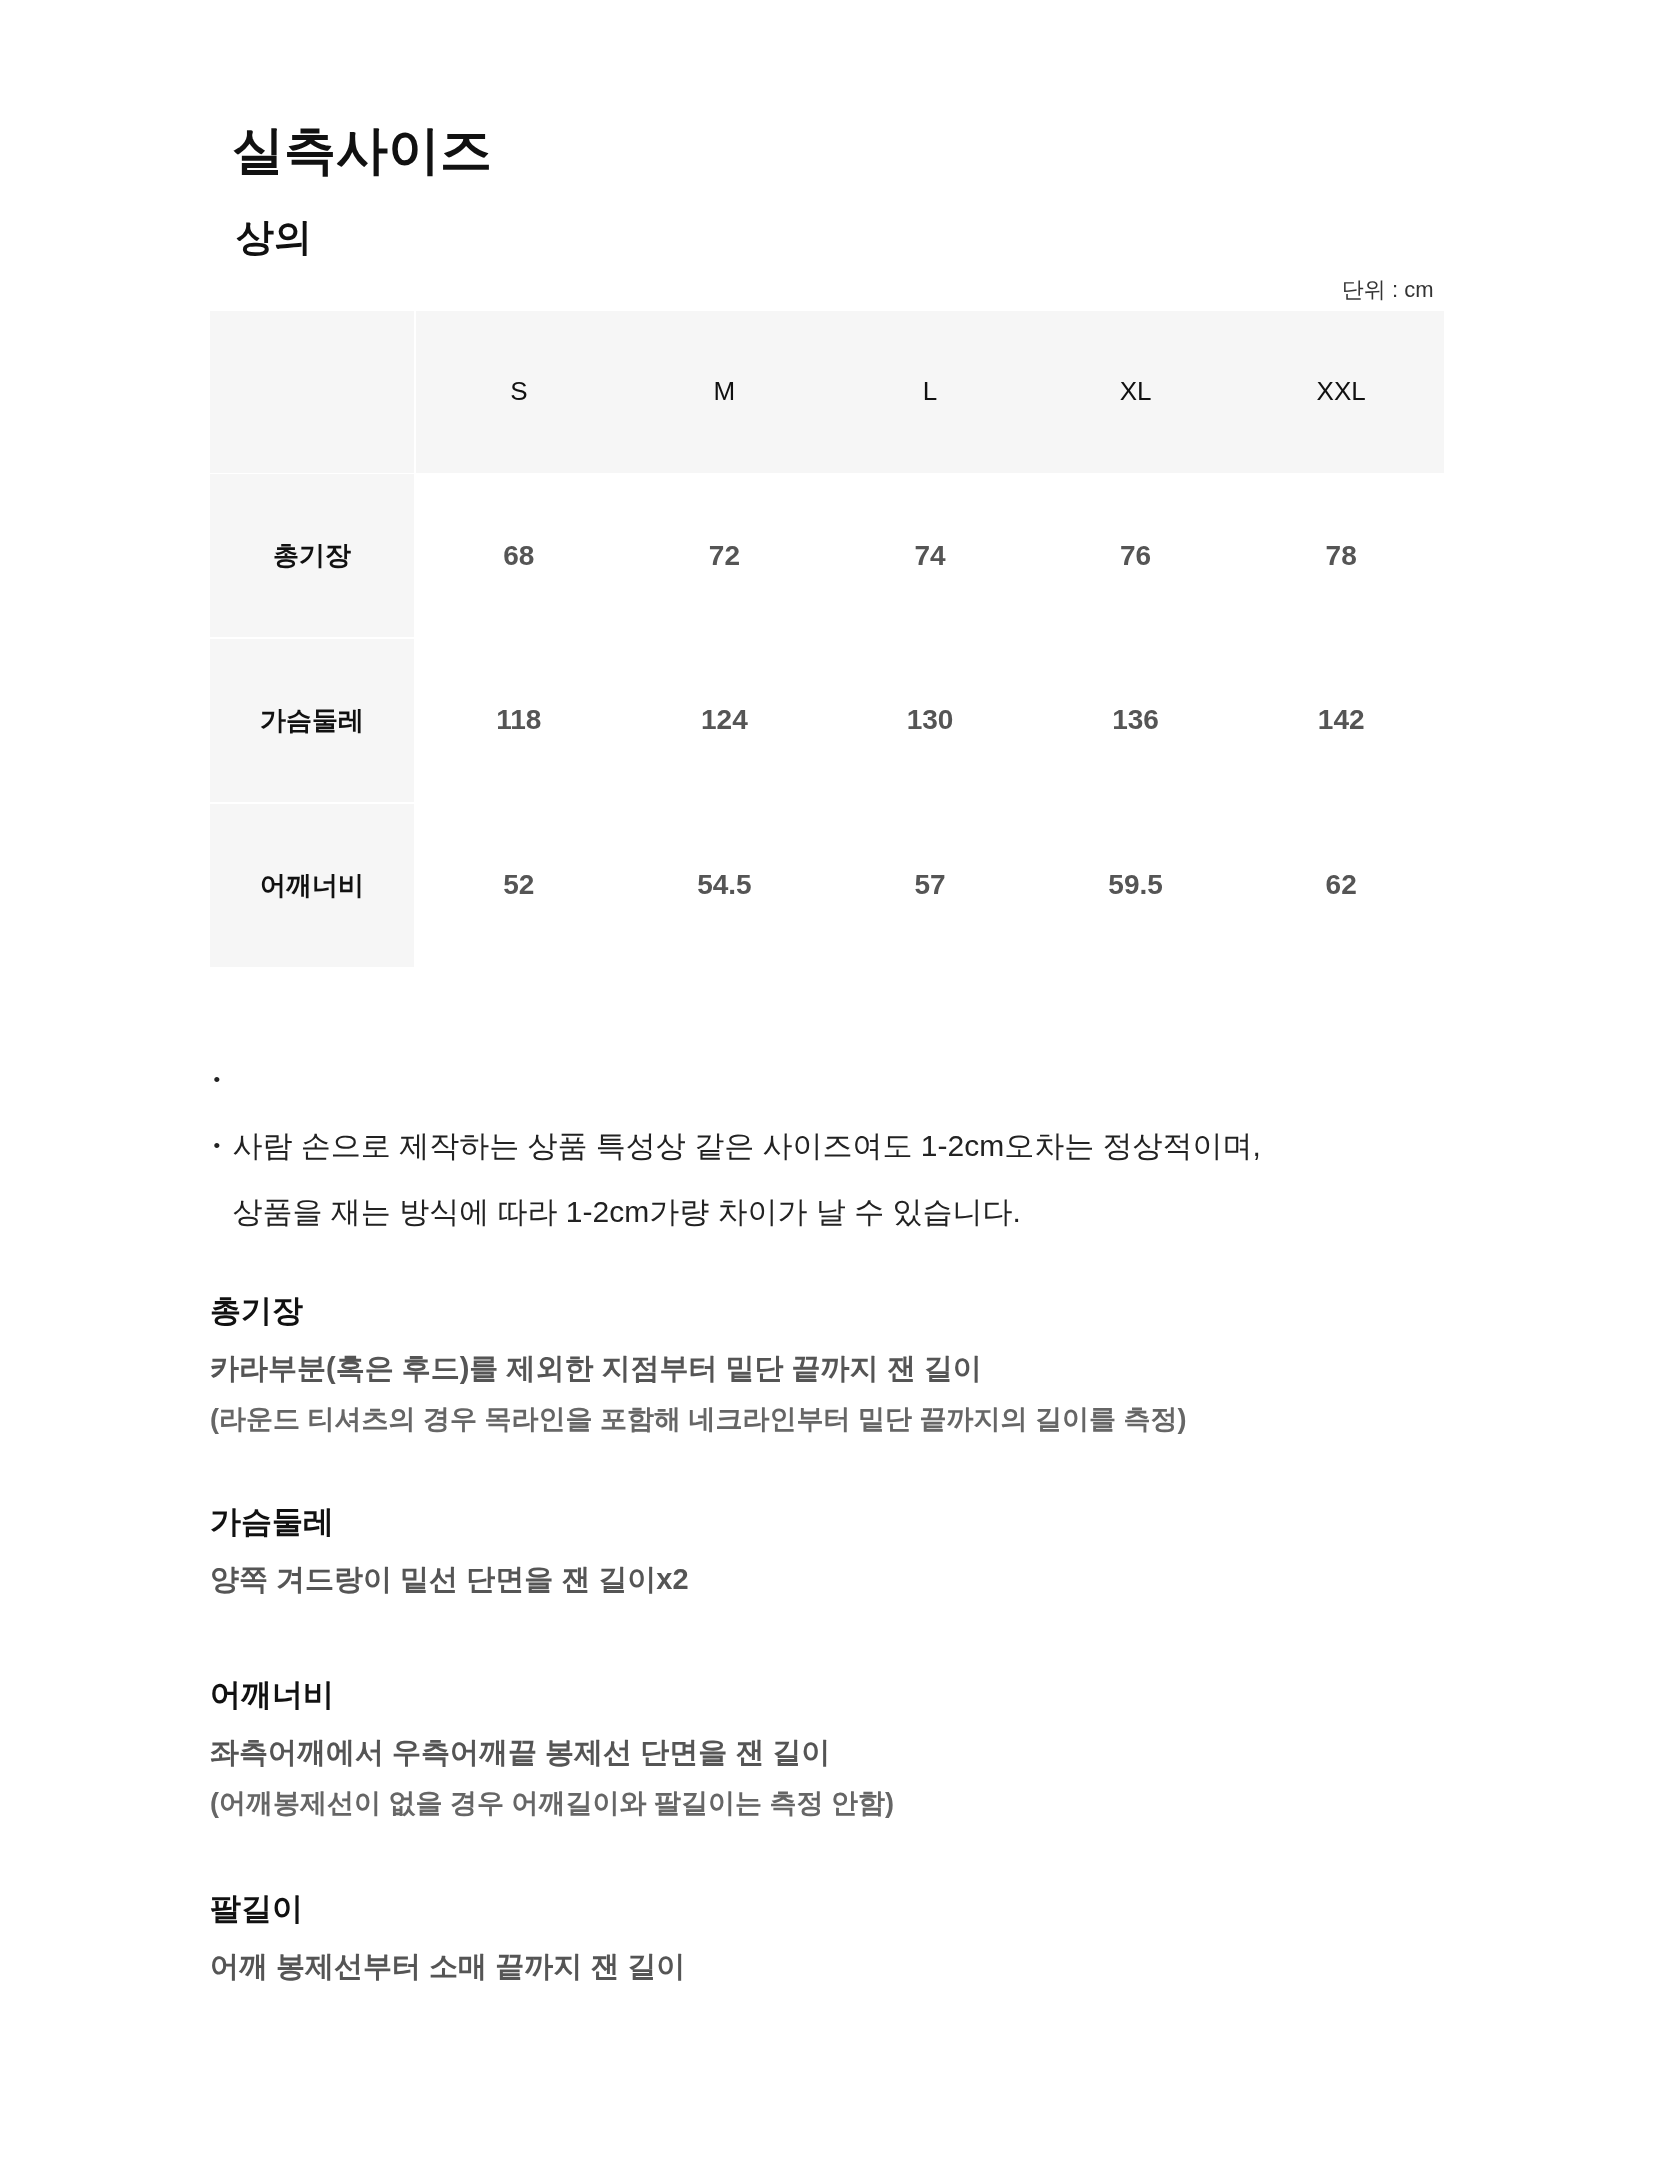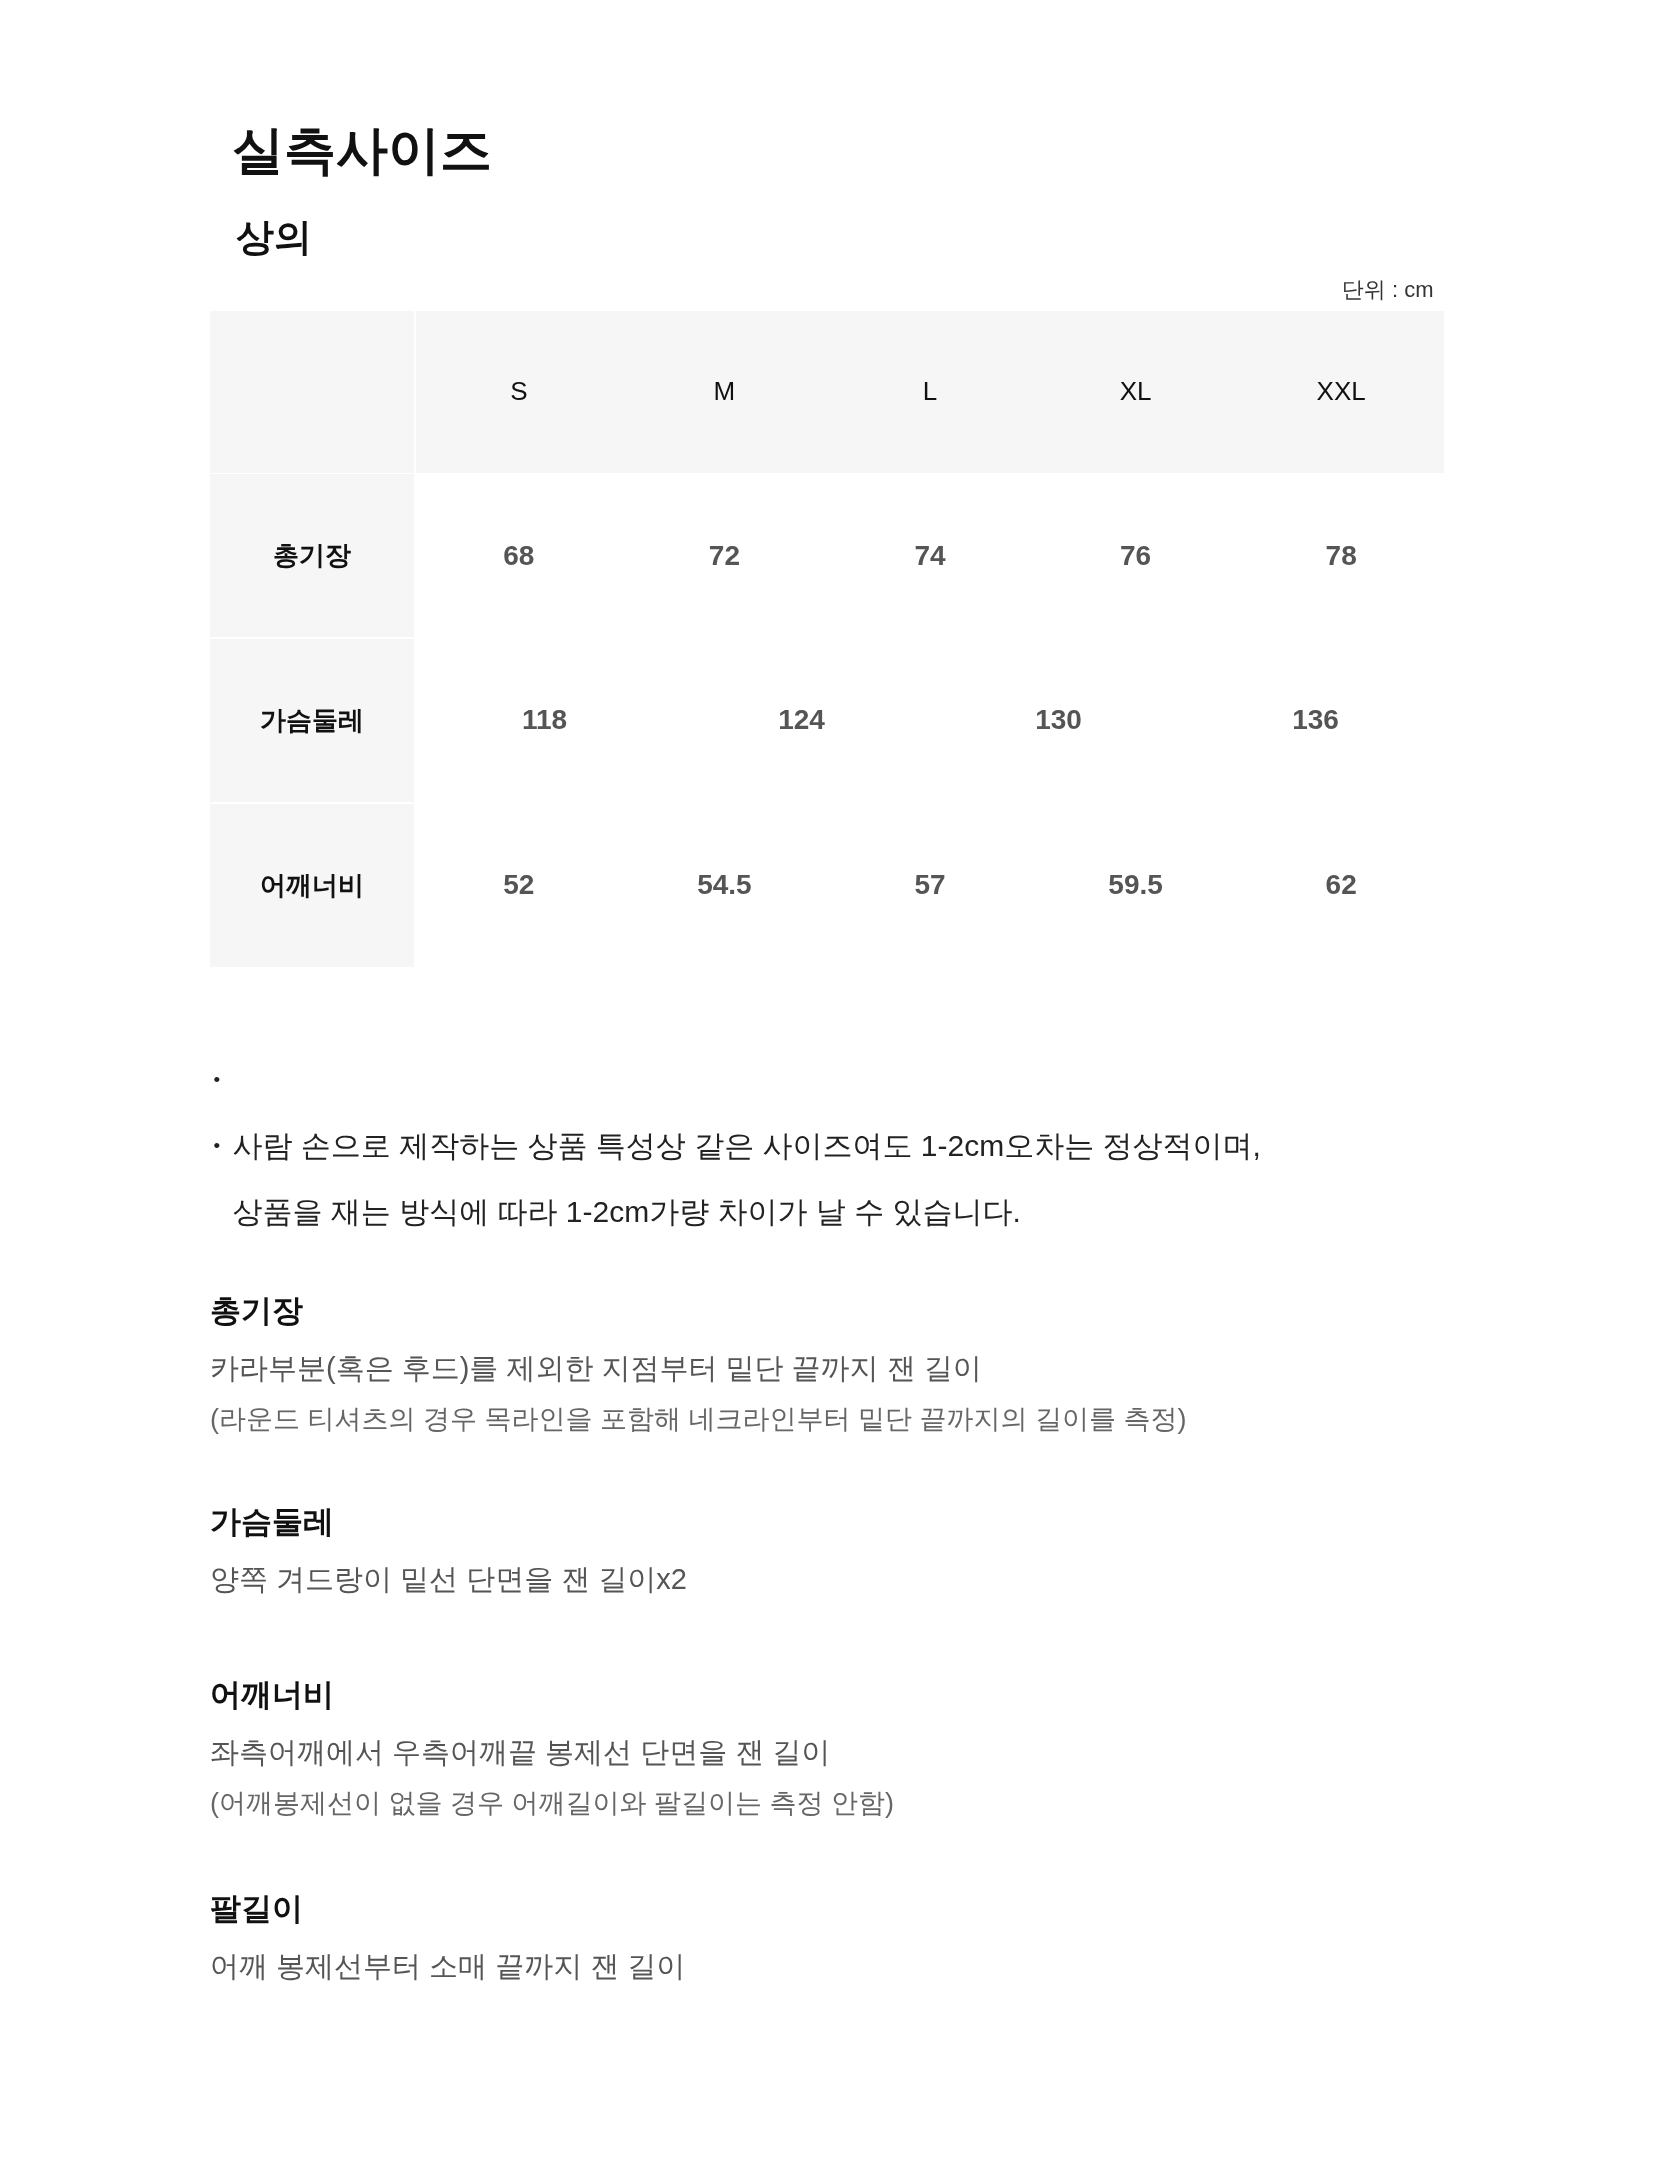--- a/index.html
+++ b/index.html
@@ -34,21 +34,21 @@
   .note-item .text{white-space:pre-line;}
 
   .guide-section{margin-top:54px;}
   .guide-section.s0{margin-top:47px;}
   .guide-section.s1{margin-top:58px;}
   .guide-section.s2{margin-top:71px;}
   .guide-section.s3{margin-top:61px;}
   .guide-heading{font-size:31px;font-weight:700;color:#111;line-height:37px;}
   .guide-line{font-size:29px;color:#555;line-height:51px;}
   .guide-line.sub{font-size:27px;color:#666;}
-  .guide-body{margin-top:14px;}
+  .guide-body{margin-top:14px;font-weight:bold;}
 </style>
 </head>
 <body>
 
 <div class="page">
 
   <h1 class="title">실측사이즈</h1>
   <h2 class="subtitle">상의</h2>
 
   <div class="table-wrap">
@@ -72,20 +72,21 @@
           <div class="cell data-cell">74</div>
           <div class="cell data-cell">76</div>
           <div class="cell data-cell">78</div>
         </div>
         <div class="t-row body-row">
           <div class="cell label-cell">가슴둘레</div>
           <div class="cell data-cell">118</div>
           <div class="cell data-cell">124</div>
           <div class="cell data-cell">130</div>
           <div class="cell data-cell">136</div>
+          <div class="cell data-cell">142</div>
         </div>
         <div class="t-row body-row">
           <div class="cell label-cell">어깨너비</div>
           <div class="cell data-cell">52</div>
           <div class="cell data-cell">54.5</div>
           <div class="cell data-cell">57</div>
           <div class="cell data-cell">59.5</div>
           <div class="cell data-cell">62</div>
         </div>
       </div>

